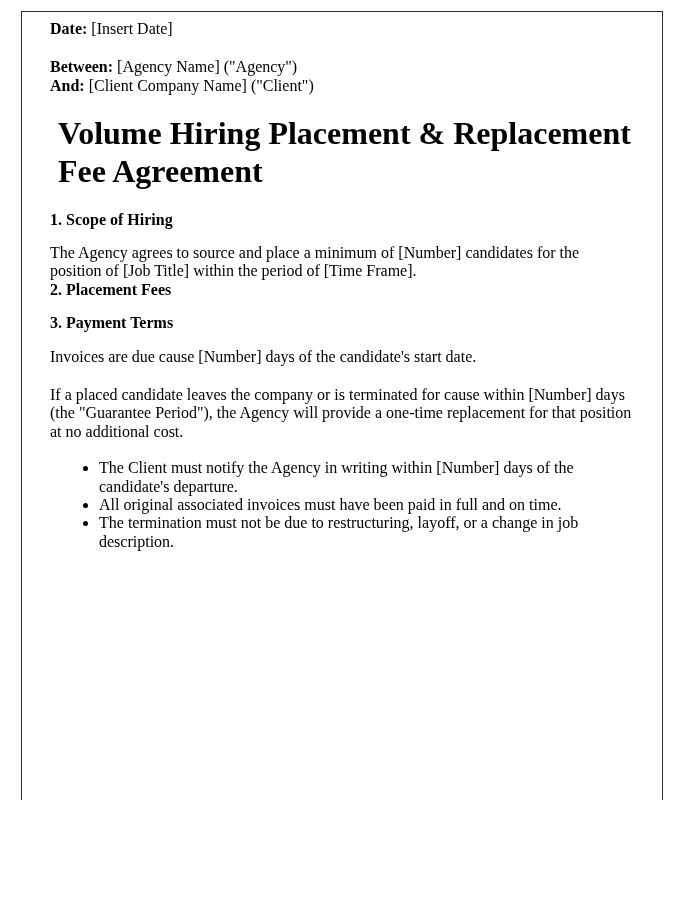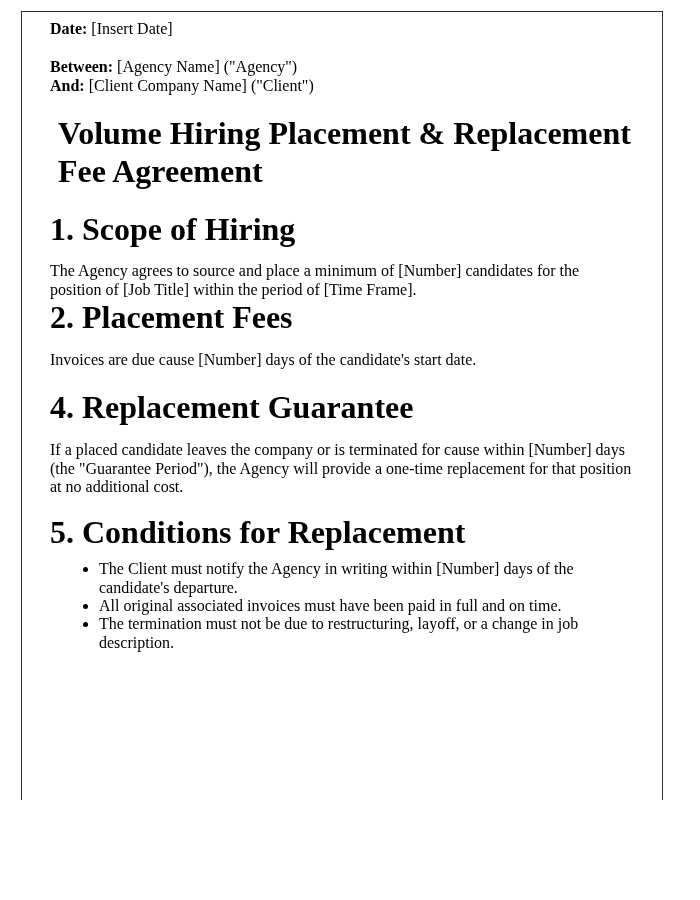--- a/index.html
+++ b/index.html
@@ -34,21 +34,21 @@
   .page p.tight1 { margin-bottom: 0; }
   .page p.tight2 { margin-bottom: 16px; }
   .page p.tail3 { margin-bottom: 18px; }
   h1 {
     font-size: 32px;
     line-height: 1.18;
     font-weight: bold;
     margin: 0 0 20px 8px;
   }
   h2 {
-    font-size: 32px;
+    font-size: 16px;
     line-height: 1.15;
     font-weight: bold;
     margin: 0 0 15px 0;
   }
   h2.last { margin-bottom: 8px; }
   strong { font-weight: bold; }
   ul {
     margin: 9px;
     padding: 0 0 0 40px;
     list-style-type: disc;
@@ -66,25 +66,24 @@
   <span><strong>And:</strong> <span>[Client Company Name] ("Client")</span></span></p>
 
   <h1>Volume Hiring Placement &amp; Replacement Fee Agreement</h1>
 
 
   <h2>1. Scope of Hiring</h2>
   <p class="tight1">The Agency agrees to source and place a minimum of [Number] candidates for the position of [Job Title] within the period of [Time Frame].</p>
 
   <h2>2. Placement Fees</h2>
 
+  <h2>3. Payment Terms</h2>
   <p>Invoices are due cause [Number] days of the candidate's start date.</p>
 
-  <h2>4. Replacement Guarantee</h2>
   <p class="tail3">If a placed candidate leaves the company or is terminated for cause within [Number] days (the "Guarantee Period"), the Agency will provide a one-time replacement for that position at no additional cost.</p>
 
-  <h2 class="last">5. Conditions for Replacement</h2>
   <ul>
     <li>The Client must notify the Agency in writing within [Number] days of the candidate's departure.</li>
     <li>All original associated invoices must have been paid in full and on time.</li>
     <li>The termination must not be due to restructuring, layoff, or a change in job description.</li>
   </ul>
 
 </div>
 
 </body></html>

